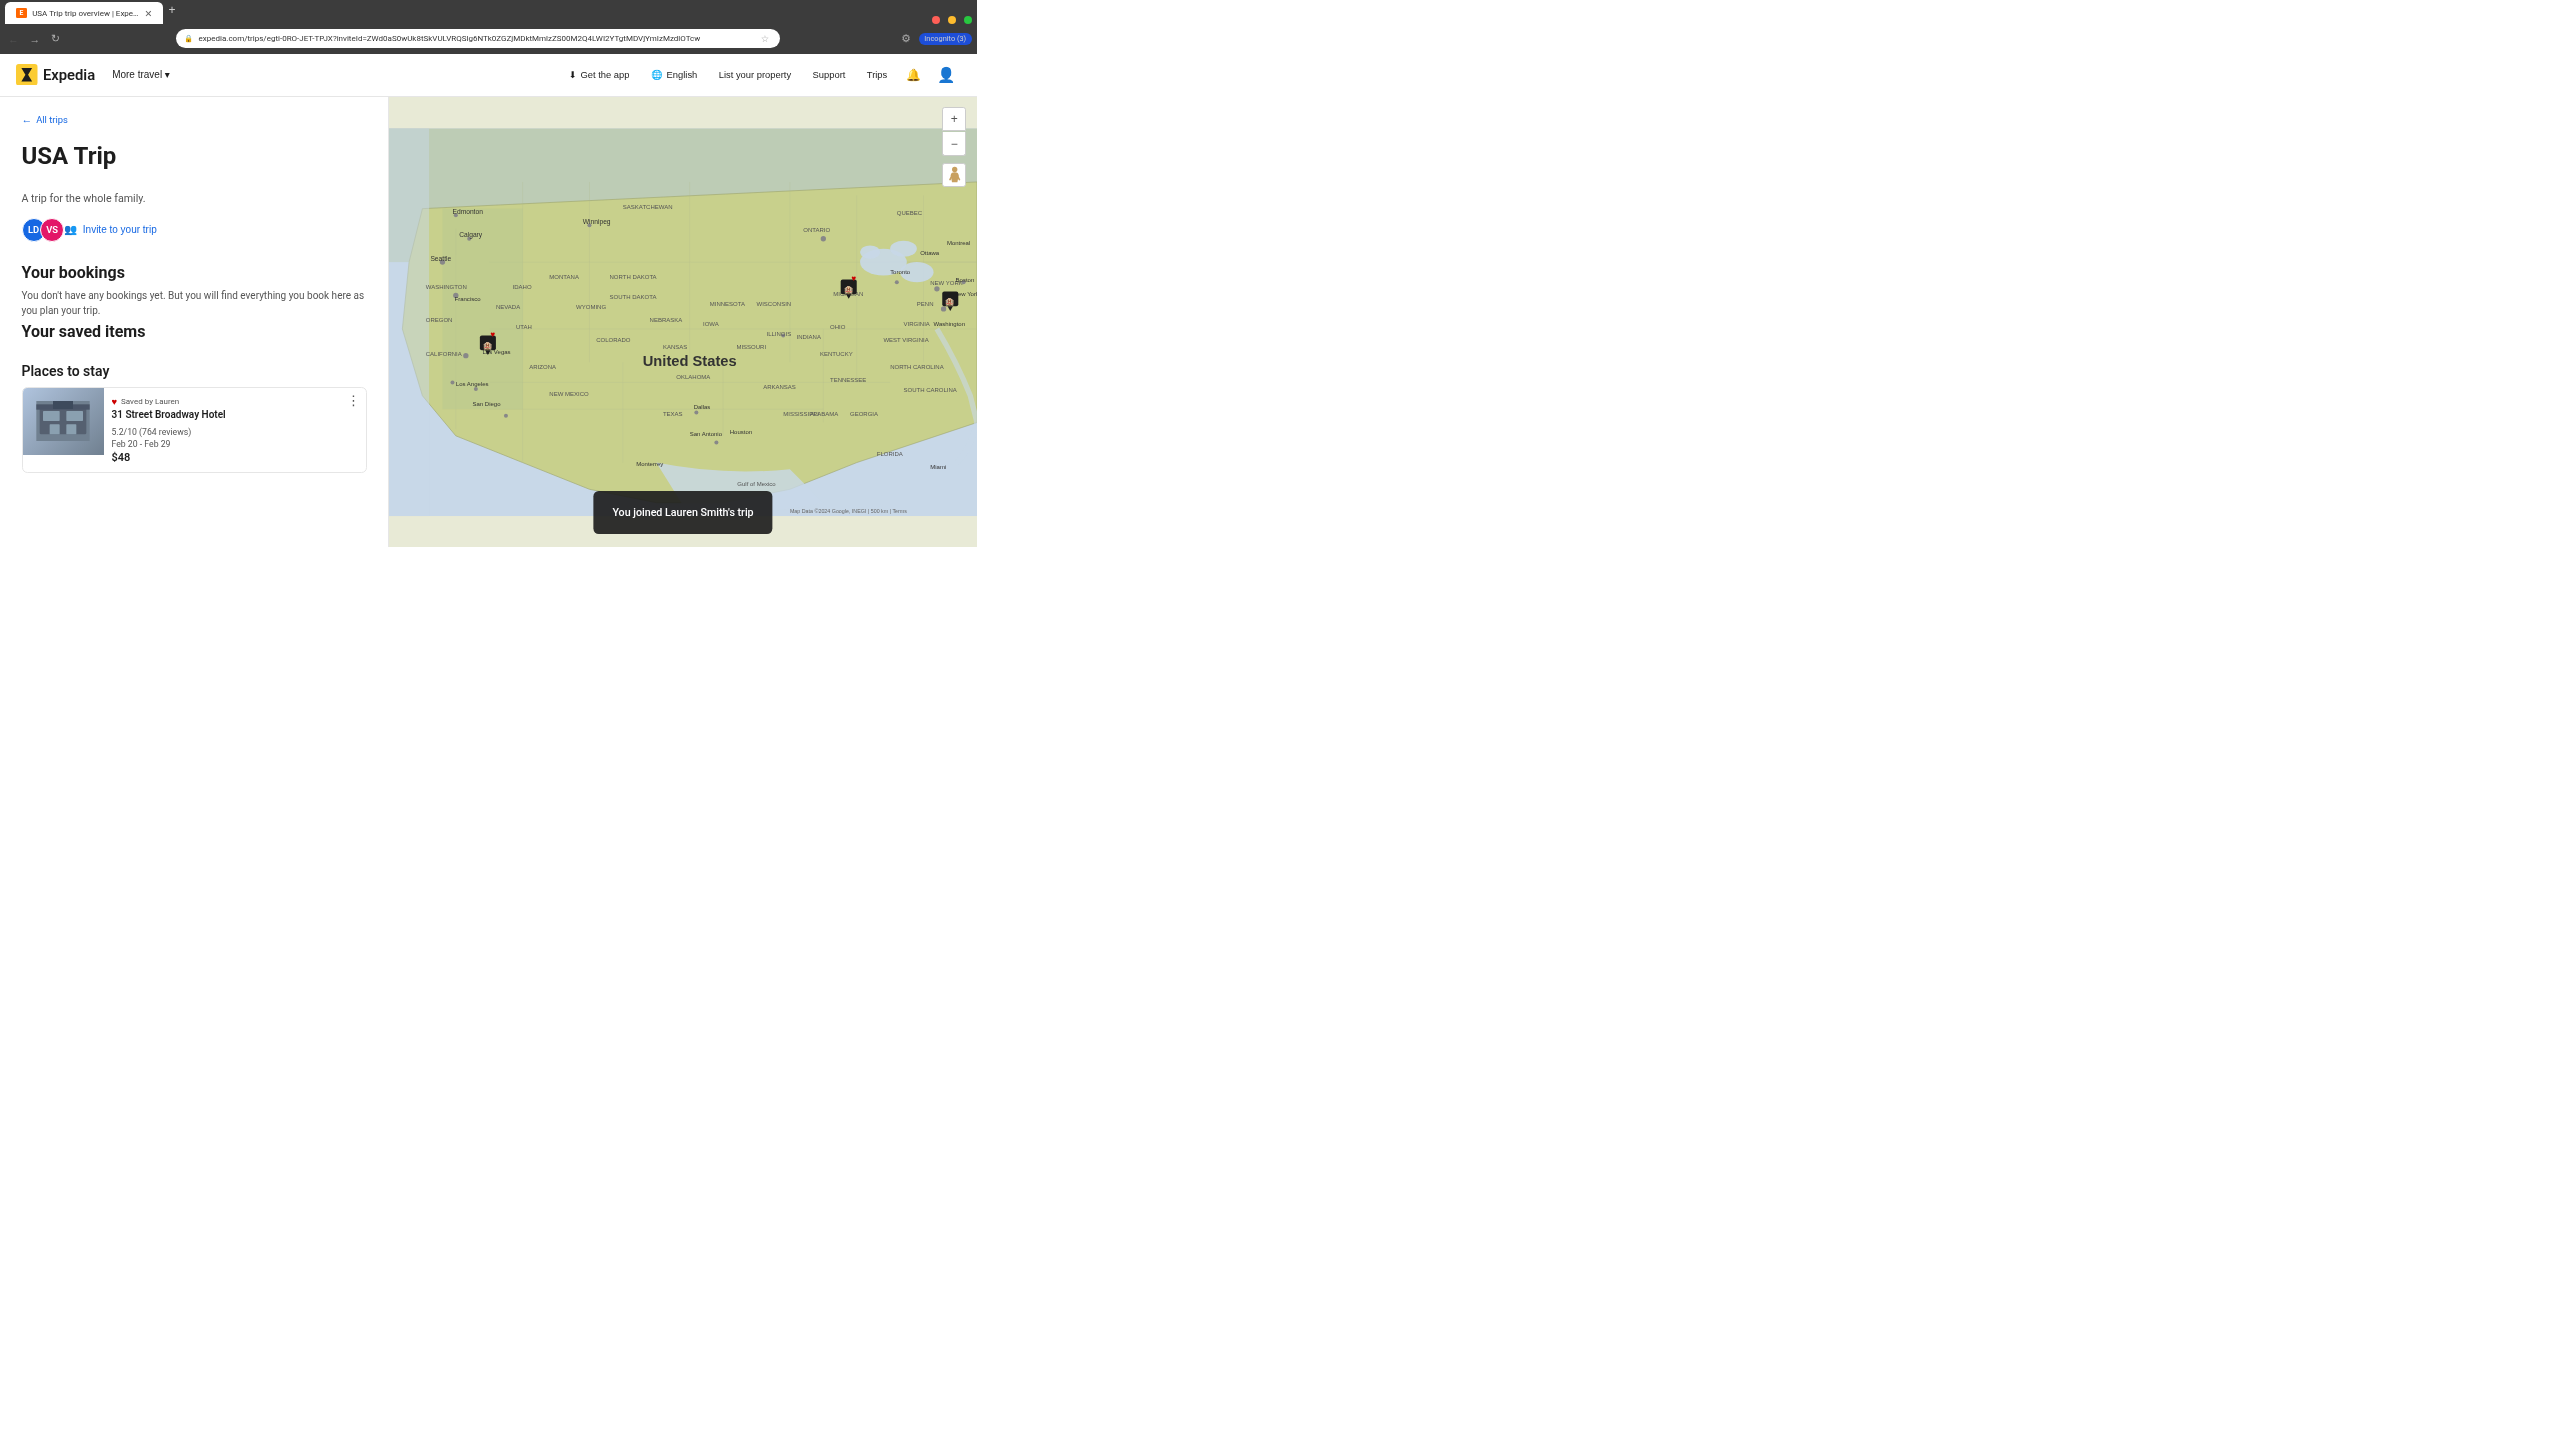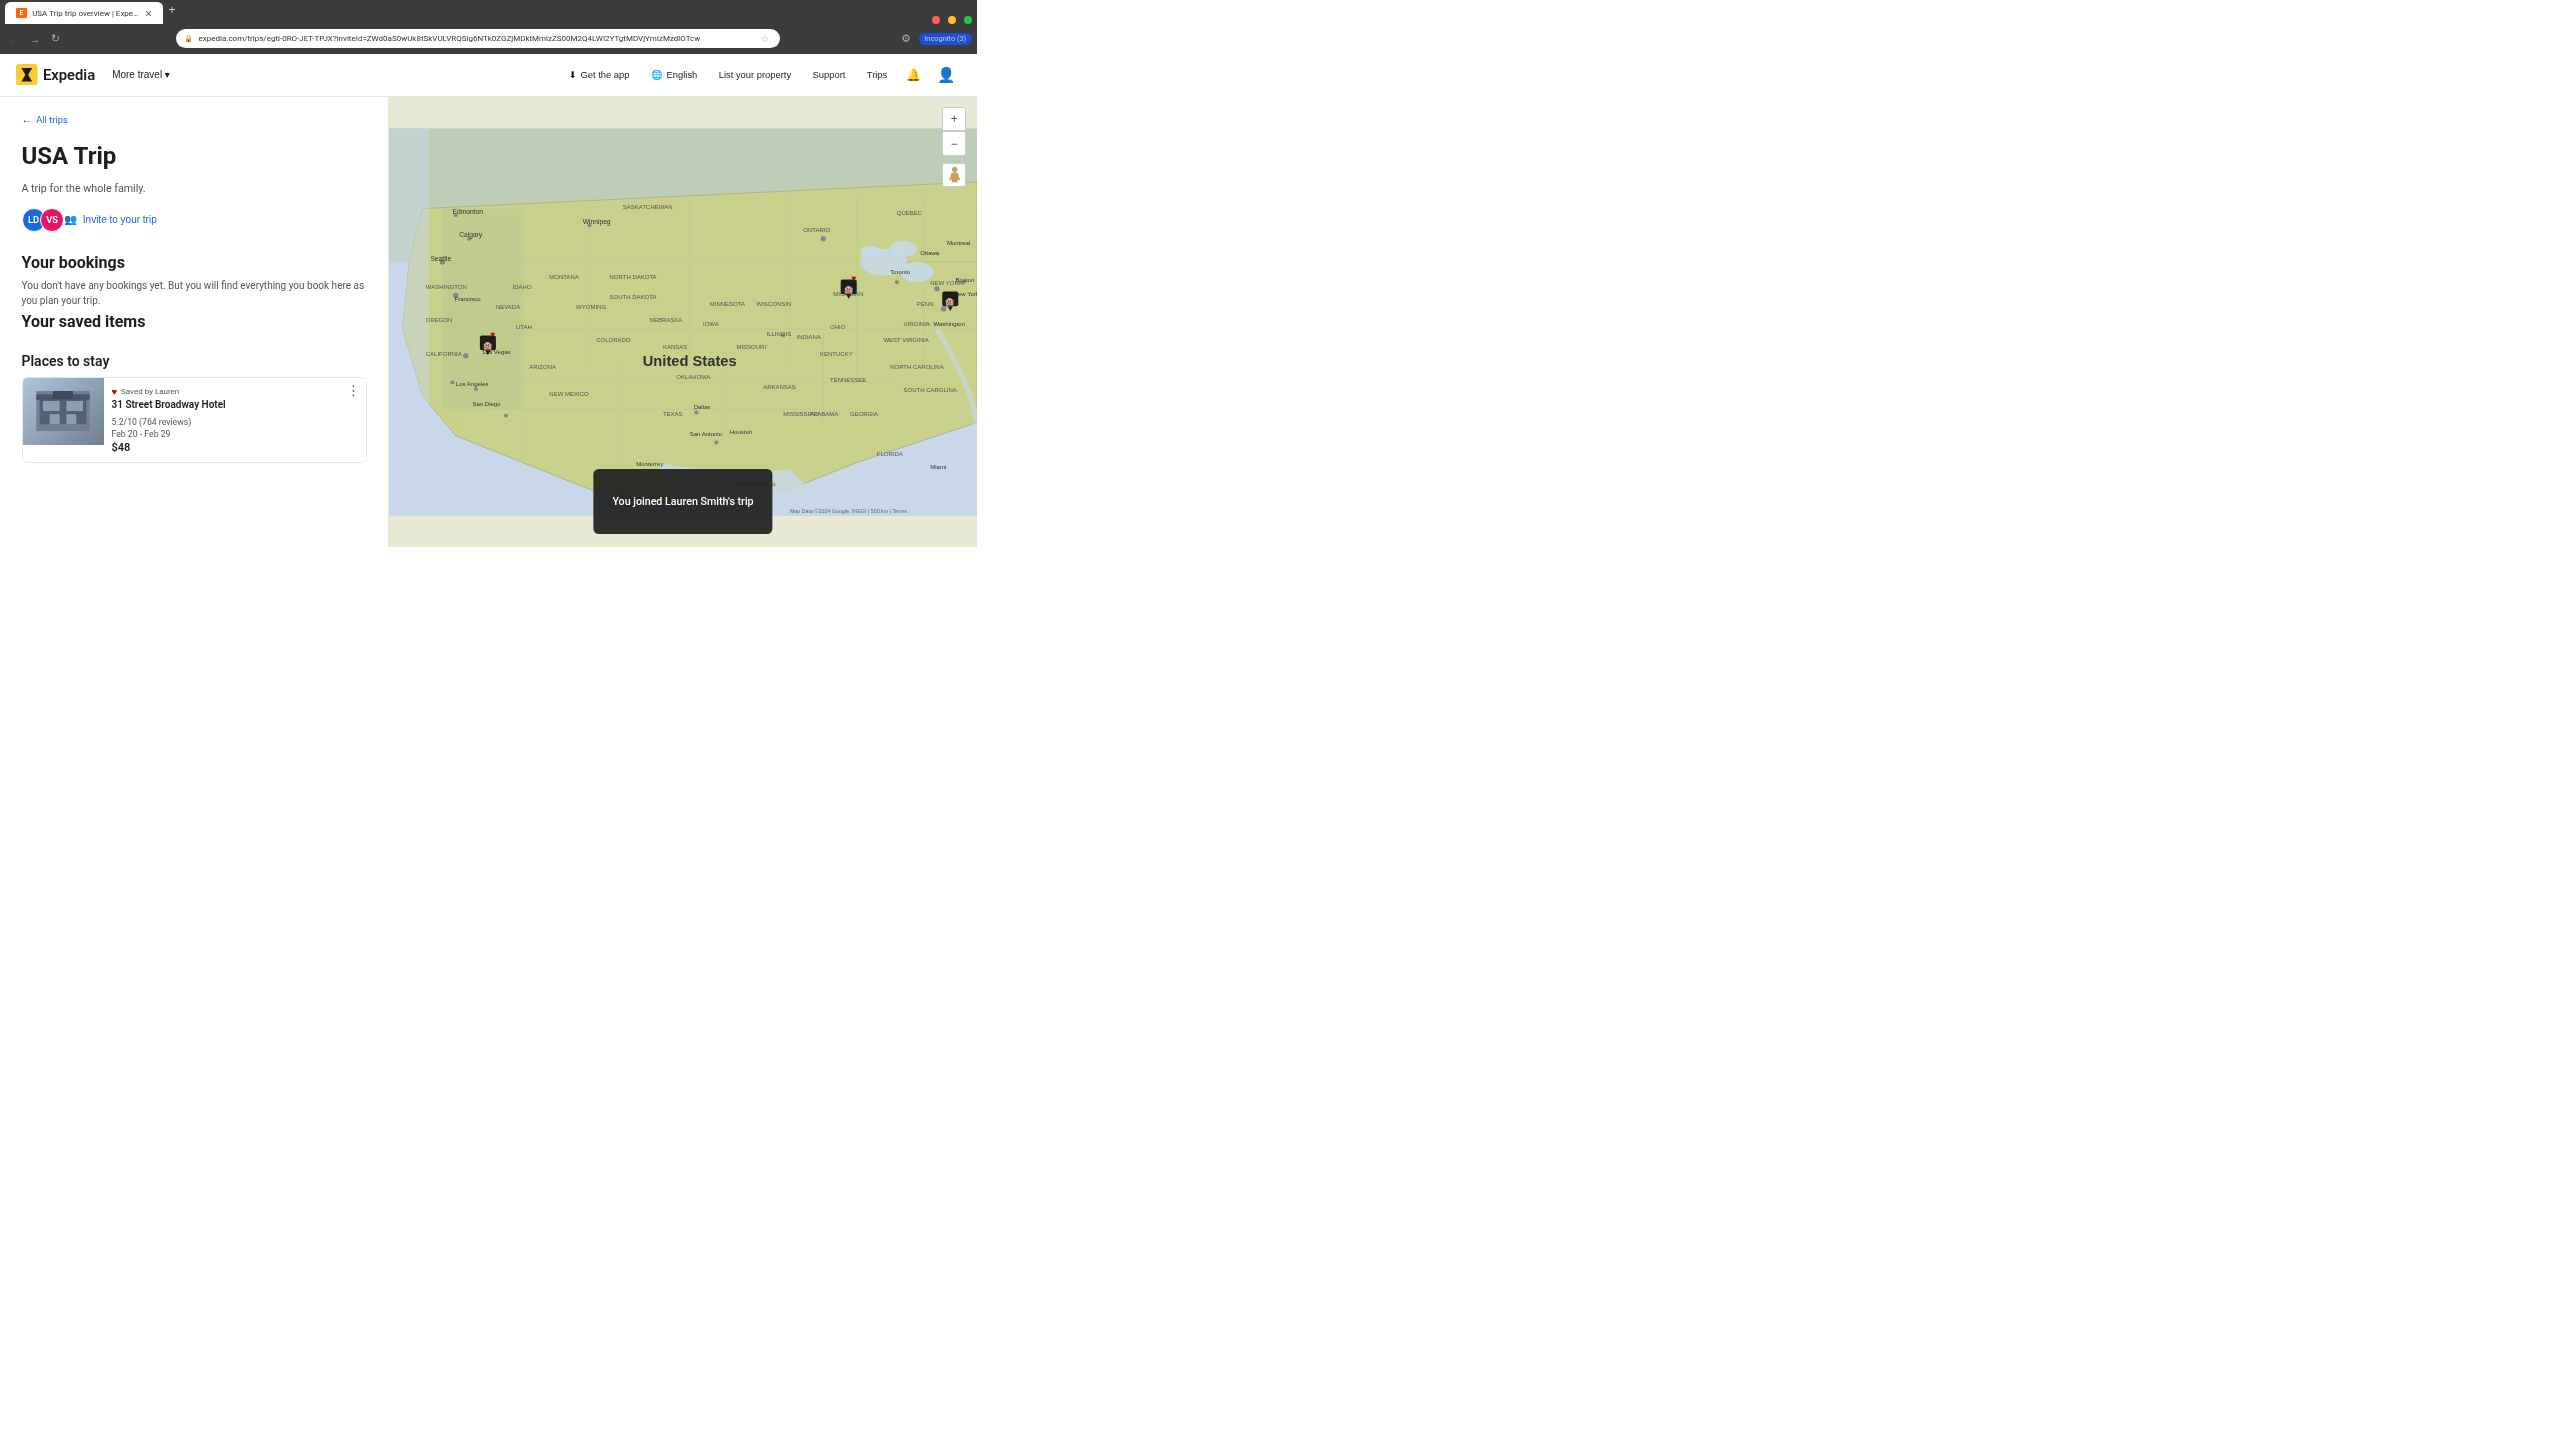--- a/index.html
+++ b/index.html
@@ -39,21 +39,21 @@
     .nav-action-btn { display: flex; align-items: center; gap: 4px; background: none; border: none; font-size: 9.4px; color: #1d1d1d; cursor: pointer; padding: 5.4px 8px; border-radius: 16px; }
     .nav-icon-btn { background: none; border: none; cursor: pointer; padding: 5.4px; border-radius: 50%; color: #1d1d1d; font-size: 12px; }
 
     
     .main-content { display: flex; height: calc(547px - 24px - 29.5px - 43px); }
 
     
     .left-panel { width: 389px; min-width: 389px; padding: 16px 21.5px; overflow-y: auto; background: #fff; border-right: 0.7px solid #e6e6e6; }
     .back-link { display: flex; align-items: center; gap: 4px; color: #1668e3; font-size: 9.4px; cursor: pointer; margin-bottom: 16px; text-decoration: none; }
     .back-arrow { font-size: 10.7px; }
-    .trip-title { font-size: 24px; font-weight: 700; color: #1d1d1d; margin-bottom: 12px; }
+    .trip-title { font-size: 24px; font-weight: 700; color: #1d1d1d; margin-bottom: 22px; }
     .trip-subtitle { font-size: 10.7px; color: #555; margin-bottom: 13.4px; }
     .trip-members { display: flex; align-items: center; gap: 0; margin-bottom: 21.5px; }
     .avatar { width: 24px; height: 24px; border-radius: 50%; display: flex; align-items: center; justify-content: center; font-size: 9.4px; font-weight: 600; color: #fff; border: 1.3px solid #fff; }
     .avatar-ld { background: #1668e3; }
     .avatar-vs { background: #e31668; }
     .avatars-group { display: flex; }
     .avatars-group .avatar:not(:first-child) { margin-left: -5.4px; }
     .invite-btn { display: flex; align-items: center; gap: 5.4px; background: none; border: none; color: #1668e3; font-size: 10px; font-weight: 500; cursor: pointer; }
     .invite-icon { font-size: 10.7px; }
 
@@ -78,21 +78,21 @@
     .map-bg { width: 100%; height: 100%; background: #e8ead6; position: relative; overflow: hidden; }
 
     
     .map-controls { position: absolute; top: 10.7px; right: 10.7px; display: flex; flex-direction: column; gap: 1.3px; z-index: 5; }
     .map-ctrl-btn { width: 24px; height: 24px; background: #fff; border: 0.7px solid #ccc; cursor: pointer; display: flex; align-items: center; justify-content: center; font-size: 12px; color: #555; }
     .map-ctrl-plus { border-radius: 2.7px 2.7px 0 0; }
     .map-ctrl-minus { border-radius: 0 0 2.7px 2.7px; border-top: none; }
     .map-person-btn { width: 24px; height: 24px; background: #fff; border: 0.7px solid #ccc; border-radius: 2.7px; cursor: pointer; display: flex; align-items: center; justify-content: center; margin-top: 5.4px; }
 
     
-    .toast { position: absolute; bottom: 13.4px; left: 50%; transform: translateX(-50%); background: rgba(30,30,30,0.92); color: #fff; padding: 26px 19px; border-radius: 5.4px; font-size: 10.7px; font-weight: 500; white-space: nowrap; z-index: 10; }
+    .toast { position: absolute; bottom: 13.4px; left: 50%; transform: translateX(-50%); background: rgba(30,30,30,0.92); color: #fff; padding: 15px 19px; border-radius: 5.4px; font-size: 10.7px; font-weight: 500; white-space: nowrap; z-index: 10; }
 
     
     .left-panel::-webkit-scrollbar { width: 4px; }
     .left-panel::-webkit-scrollbar-track { background: #f1f1f1; }
     .left-panel::-webkit-scrollbar-thumb { background: #ccc; border-radius: 2px; }
 
     
     .map-svg { width: 100%; height: 100%; }
   </style>
 </head>

